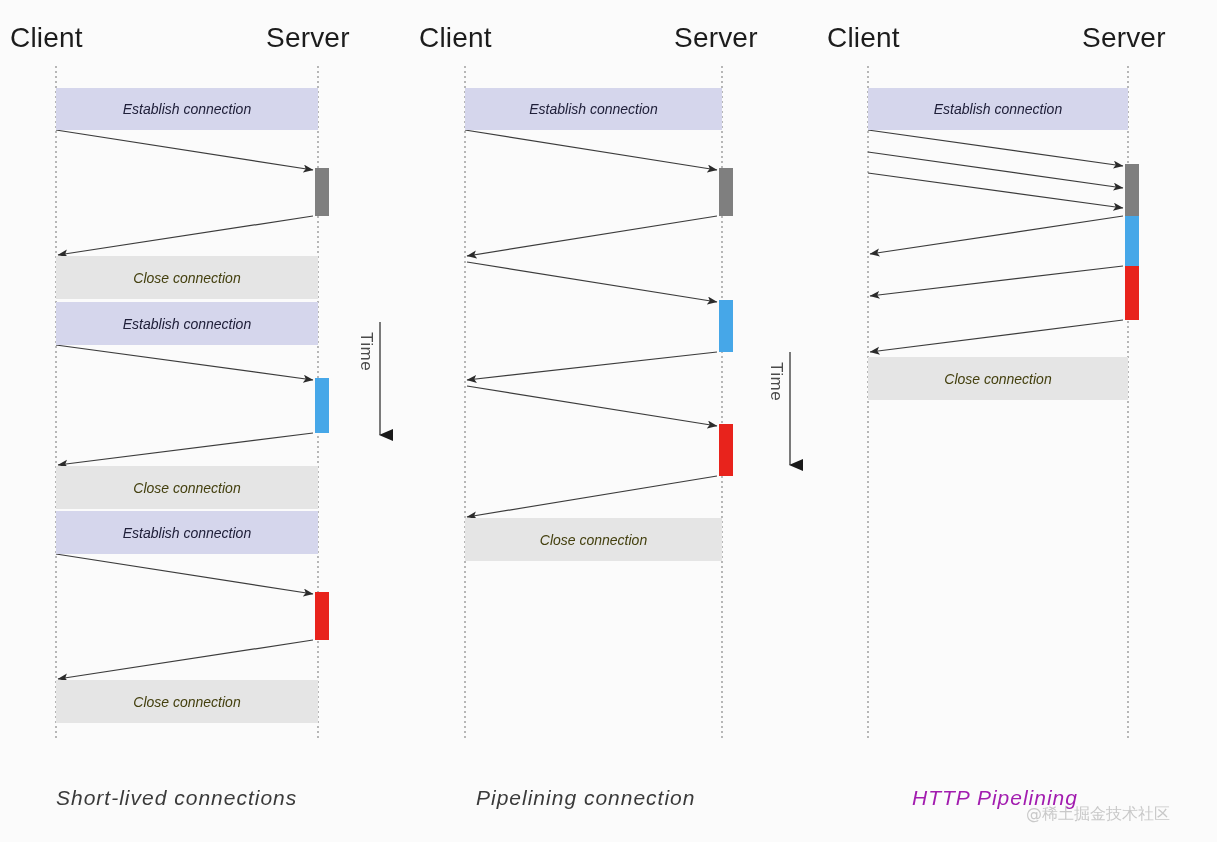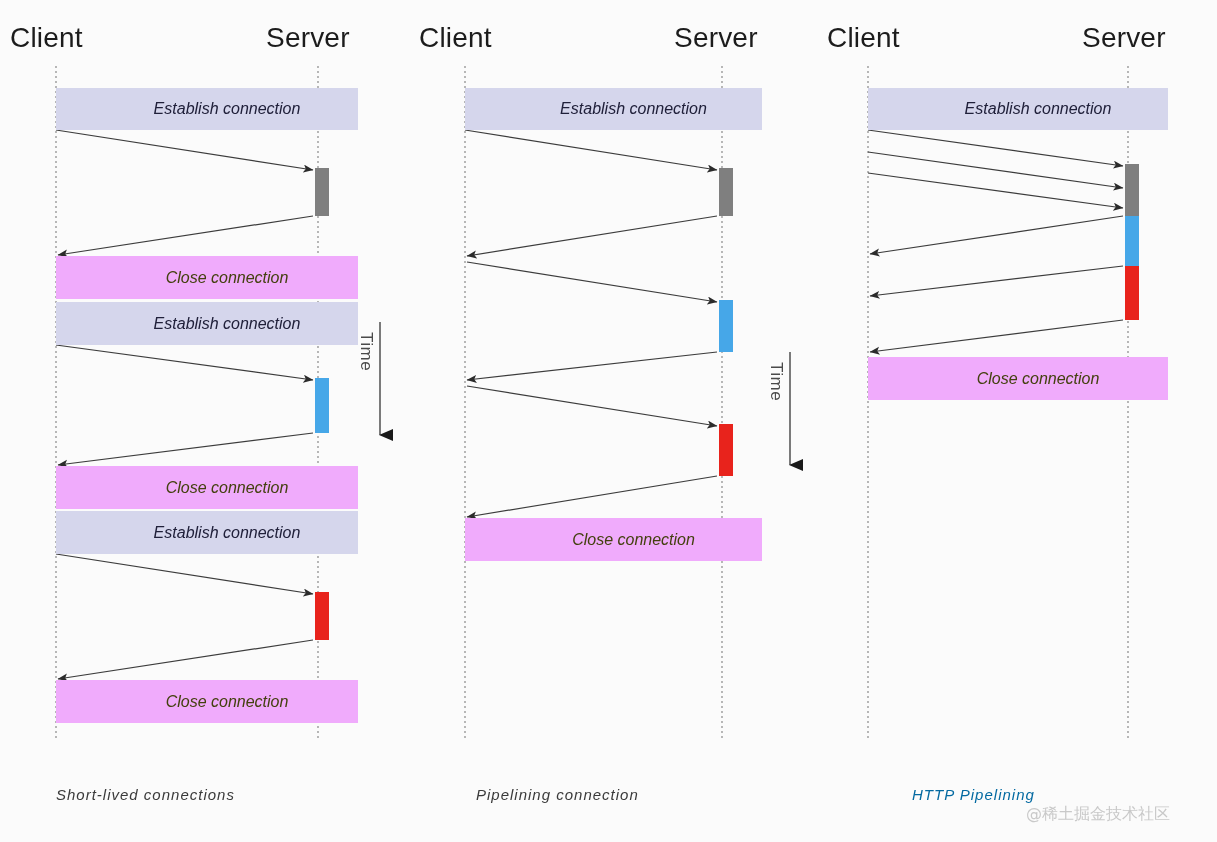--- a/index.html
+++ b/index.html
@@ -14,40 +14,39 @@
   .panel-title{
     position:absolute;
     font-size:28px;
     color:#1c1c1c;
     font-family:"Liberation Sans","DejaVu Sans",sans-serif;
     white-space:nowrap;
     letter-spacing:.2px;
   }
   .caption{
     position:absolute;
-    font-size:15px;
+    font-size:21px;
     font-style:italic;
     color:#3a3a3a;
     white-space:nowrap;
     font-family:"Liberation Sans","DejaVu Sans",sans-serif;
     letter-spacing:1px;
   }
   .band{
     position:absolute;
     display:flex;
     align-items:center;
     justify-content:center;
     font-style:italic;
-    font-size:16px;
+    font-size:14px;
     white-space:nowrap;
     font-family:"Liberation Sans","DejaVu Sans",sans-serif;
-    padding-left:40px;
   }
   .band.establish{background:#d5d6ec;color:#20203a;}
-  .band.close{background:#f0abfc;color:#44400f;}
+  .band.close{background:#e5e5e5;color:#44400f;}
   .time-label{
     position:absolute;
     font-size:17px;
     color:#4a4a4a;
     writing-mode:vertical-rl;
     text-orientation:mixed;
     letter-spacing:.5px;
     font-family:"Liberation Sans","DejaVu Sans",sans-serif;
   }
   .watermark{
@@ -129,18 +128,18 @@
       <div style="position: absolute; left: 719px; top: 300px; width: 14px; height: 52px; background: rgb(70, 167, 232);"></div>
       <div style="position: absolute; left: 719px; top: 424px; width: 14px; height: 52px; background: rgb(232, 35, 28);"></div>
       <div class="caption" style="left: 476px; top: 786px; color: rgb(58, 58, 58);">Pipelining  connection</div>
       <div class="panel-title" style="left: 827px; top: 22px; color: rgb(28, 28, 28);">Client</div>
       <div class="panel-title" style="left: 1082px; top: 22px; color: rgb(28, 28, 28);">Server</div>
       <div class="band establish" style="left: 868px; top: 88px; width: 260px; height: 42px;">Establish connection</div>
       <div class="band close" style="left: 868px; top: 357px; width: 260px; height: 43px;">Close connection</div>
       <div style="position: absolute; left: 1125px; top: 164px; width: 14px; height: 52px; background: rgb(127, 127, 127);"></div>
       <div style="position: absolute; left: 1125px; top: 216px; width: 14px; height: 50px; background: rgb(70, 167, 232);"></div>
       <div style="position: absolute; left: 1125px; top: 266px; width: 14px; height: 54px; background: rgb(232, 35, 28);"></div>
-      <div class="caption" style="left: 912px; top: 786px; color: #0369a1;">HTTP Pipelining</div>
+      <div class="caption" style="left: 912px; top: 786px; color: #a21caf;">HTTP Pipelining</div>
       <div class="time-label" style="left: 356px; top: 332px;">Time</div>
       <div class="time-label" style="left: 766px; top: 362px;">Time</div>
       <div class="watermark" style="left: 1026px; top: 804px; color: rgb(201, 201, 201);">@稀土掘金技术社区</div>
     </div>
 </div>
 
 </body></html>

